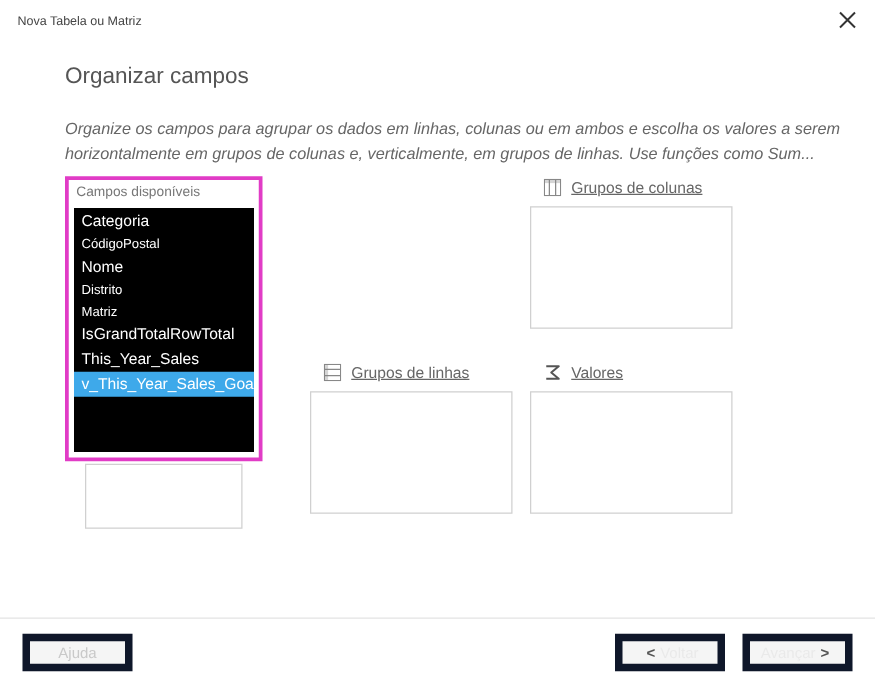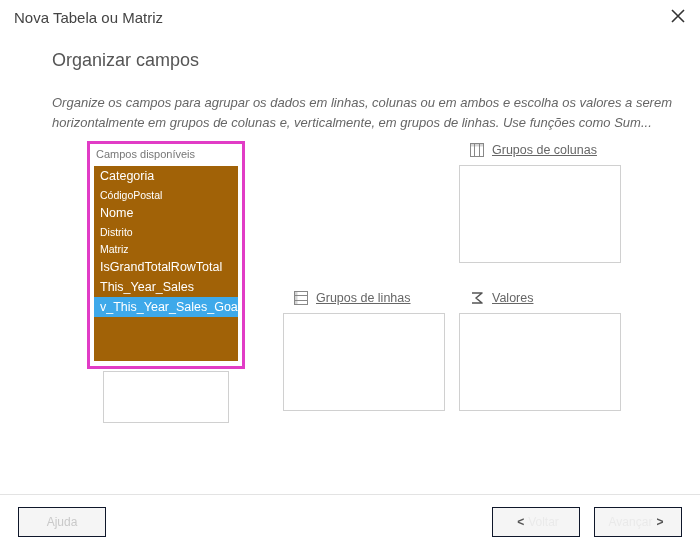--- a/index.html
+++ b/index.html
@@ -1,47 +1,47 @@
 <!DOCTYPE html>
 <html><head>
 <meta charset="utf-8">
 <style>
   * { box-sizing: border-box; margin: 0; padding: 0; }
   html, body { width: 700px; height: 549px; font-family: "Segoe UI", Arial, sans-serif; background: #fff; color: #333; overflow: hidden; }
   .dialog { width: 700px; height: 549px; display: flex; flex-direction: column; }
   .titlebar { display: flex; align-items: center; justify-content: space-between; padding: 8px 12px 4px 14px; }
-  .titlebar .title { font-size: 15px; color: #444; }
+  .titlebar .title { font-size: 10px; color: #444; }
   .titlebar .close { width: 18px; height: 18px; cursor: pointer; }
   .content { flex: 1 1 auto; padding: 12px 18px 0 52px; }
   .heading { font-size: 18px; color: #555; margin: 8px 0 22px 0; }
   .desc { font-size: 13px; color: #666; line-height: 1.55; margin-bottom: 8px; font-style: italic; }
-  .layout { position: relative; height: 300px; margin-left: 35px; }
+  .layout { position: relative; height: 300px; }
   .fields-frame { position: absolute; left: 0; top: 0; width: 158px; height: 228px; border: 3px solid #e13cc6; background: #fff; }
   .fields-label { position: absolute; left: 6px; top: 4px; font-size: 11px; color: #777; }
-  .fields-list { position: absolute; left: 4px; top: 22px; right: 4px; bottom: 5px; background: #a16207; color: #fff; overflow: auto; }
+  .fields-list { position: absolute; left: 4px; top: 22px; right: 4px; bottom: 5px; background: #000000; color: #fff; overflow: auto; }
   .fields-list .item { font-size: 12.5px; padding: 3px 6px; white-space: nowrap; cursor: default; }
   .fields-list .item.small { font-size: 10.5px; padding: 2.5px 6px; }
   .fields-list .item.sel { background: #3ea9ea; }
   .zone-label { display: flex; align-items: center; gap: 8px; font-size: 12.5px; color: #666; text-decoration: underline; }
   .zone-label .icon { width: 14px; height: 14px; display: inline-flex; align-items: center; justify-content: center; }
   .zone-box { border: 1px solid #d0d0d0; background: #fff; }
   
   .zone-cols-label { position: absolute; left: 383px; top: 2px; }
   .zone-cols-box   { position: absolute; left: 372px; top: 24px; width: 162px; height: 98px; }
   
   .zone-rows-label { position: absolute; left: 207px; top: 150px; }
   .zone-rows-box   { position: absolute; left: 196px; top: 172px; width: 162px; height: 98px; }
   
   .zone-vals-label { position: absolute; left: 383px; top: 150px; }
   .zone-vals-box   { position: absolute; left: 372px; top: 172px; width: 162px; height: 98px; }
   
   .extra-box { position: absolute; left: 16px; top: 230px; width: 126px; height: 52px; border: 1px solid #d0d0d0; background: transparent; }
   
   .bottombar { border-top: 1px solid #e3e3e3; padding: 12px 18px; display: flex; align-items: center; justify-content: space-between; }
-  .btn { min-width: 88px; height: 30px; border: 1px solid #0f172a; background: #f5f5f5; color: #c9c9c9; font-size: 12px; display: inline-flex; align-items: center; justify-content: center; cursor: default; }
+  .btn { min-width: 88px; height: 30px; border: 6px solid #0f172a; background: #f5f5f5; color: #c9c9c9; font-size: 12px; display: inline-flex; align-items: center; justify-content: center; cursor: default; }
   .btn-group { display: flex; gap: 14px; }
   .btn .arrow { color: #555; font-weight: bold; padding: 0 4px; }
   svg { display: block; }
 </style>
 </head>
 <body>
 
 <div class="dialog">
 
   <div class="titlebar">

